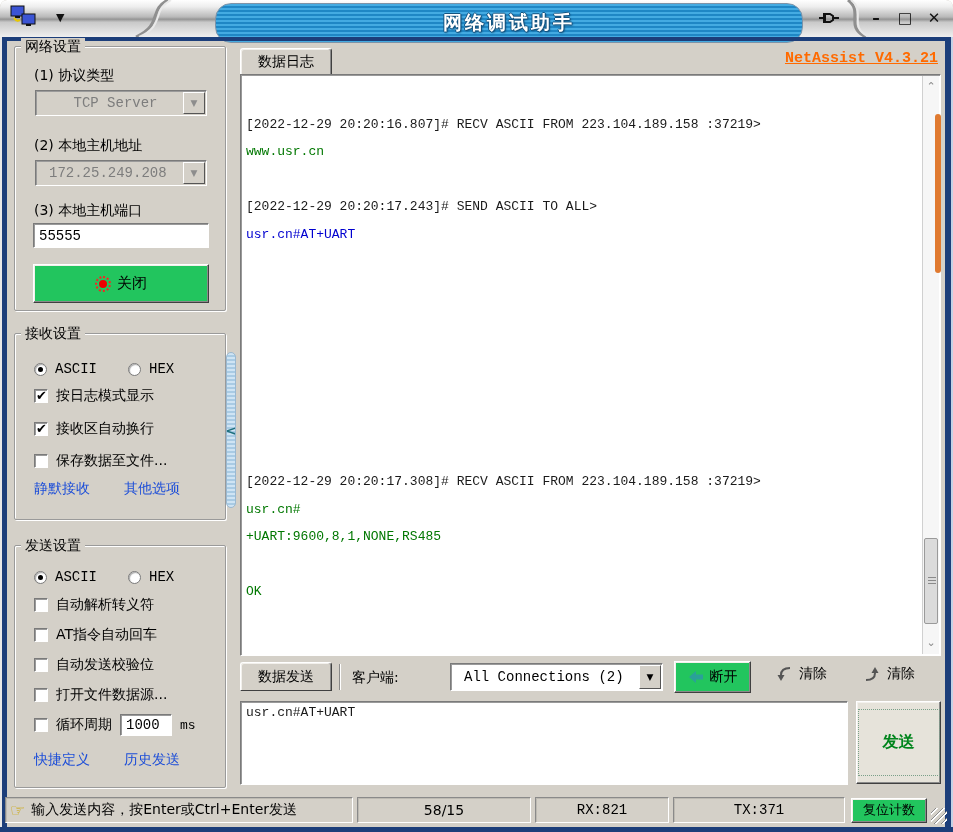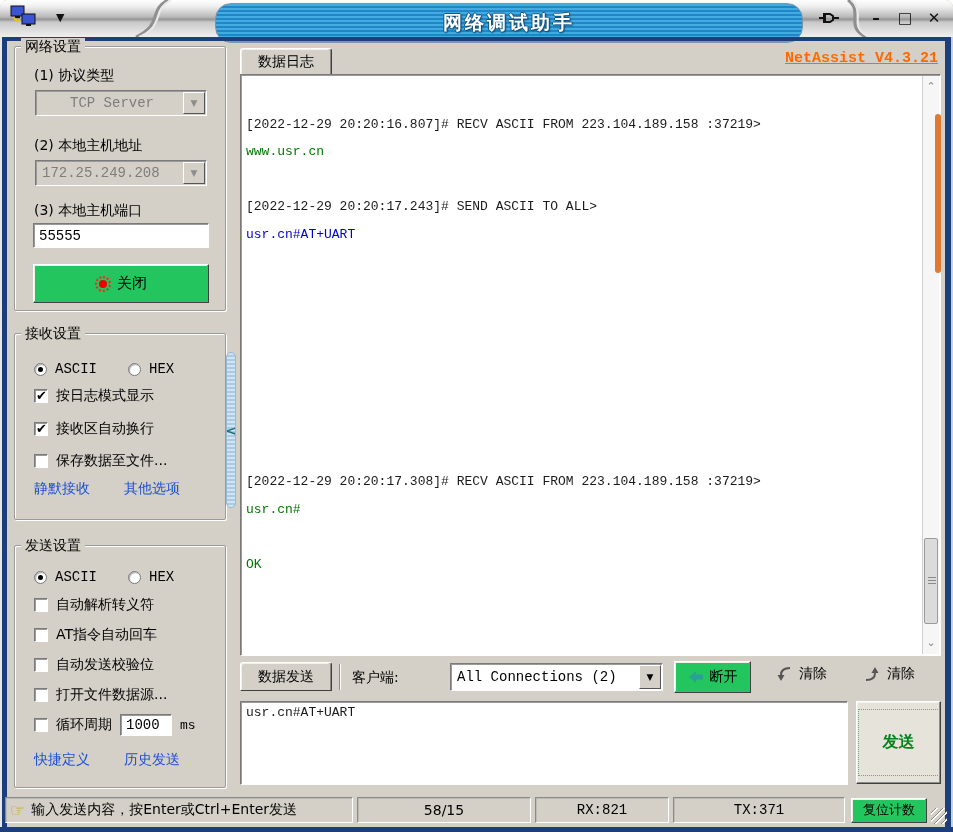--- a/index.html
+++ b/index.html
@@ -35,21 +35,21 @@
   .gb{position:absolute;border:1px solid #9a9a9a;border-radius:2px;
       box-shadow:inset 1px 1px 0 #ffffff,1px 1px 0 #ffffff;}
   .gb .legend{position:absolute;top:-9px;left:6px;background:#d4d0c8;padding:0 4px;font-size:14px;color:#000;}
   .sunken{border:1px solid;border-color:#7a7a7a #ffffff #ffffff #7a7a7a;
       box-shadow:inset 1px 1px 0 #9a9a9a;}
   .raised{border:1px solid;border-color:#ffffff #404040 #404040 #ffffff;background:#22c55e;
       box-shadow:inset -1px -1px 0 #8a8a8a,inset 1px 1px 0 #f2f0ec;}
   .lbl{font-size:14px;color:#000;}
   .abs{position:absolute;}
   .combo{display:flex;align-items:center;}
-  .combo .txt{flex:1;font-size:14px;padding-left:6px;overflow:hidden;white-space:nowrap;}
+  .combo .txt{flex:1;font-size:14px;padding-left:13px;overflow:hidden;white-space:nowrap;}
   .combo .dd{width:22px;align-self:stretch;margin:1px;background:#d4d0c8;
       border:1px solid;border-color:#fff #555 #555 #fff;display:flex;align-items:center;justify-content:center;
       font-size:9px;color:#333;}
   .combo.disabled{background:#d4d0c8;color:#7d7d7d;}
   .combo.disabled .dd{color:#8d8d8d;}
   .field{background:#fff;font-size:14px;padding-left:5px;display:flex;align-items:center;
       font-family:"Liberation Mono",monospace;}
   .chk-row{position:absolute;display:flex;align-items:center;gap:8px;height:20px;}
   .chk-box{width:14px;height:14px;background:#fff;border:1px solid;border-color:#7a7a7a #fff #fff #7a7a7a;
       box-shadow:inset 1px 1px 0 #9a9a9a;position:relative;flex:0 0 auto;}
@@ -259,20 +259,21 @@
         <div class="ln ">&nbsp;</div>
         <div class="ln ">&nbsp;</div>
         <div class="ln ">&nbsp;</div>
         <div class="ln ">&nbsp;</div>
         <div class="ln ">&nbsp;</div>
         <div class="ln ">&nbsp;</div>
         <div class="ln ">&nbsp;</div>
         <div class="ln ">&nbsp;</div>
         <div class="ln ">[2022-12-29 20:20:17.308]# RECV ASCII FROM 223.104.189.158 :37219&gt;</div>
         <div class="ln recv">usr.cn#</div>
+        <div class="ln recv">+UART:9600,8,1,NONE,RS485</div>
         <div class="ln ">&nbsp;</div>
         <div class="ln recv">OK</div>
       </div>
     <div class="vscroll">
       <div class="vs-arrow vs-up">⌃</div>
       <div class="vs-thumb">
         <div class="vs-grip"></div>
       </div>
       <div class="vs-arrow vs-down">⌄</div>
     </div>

